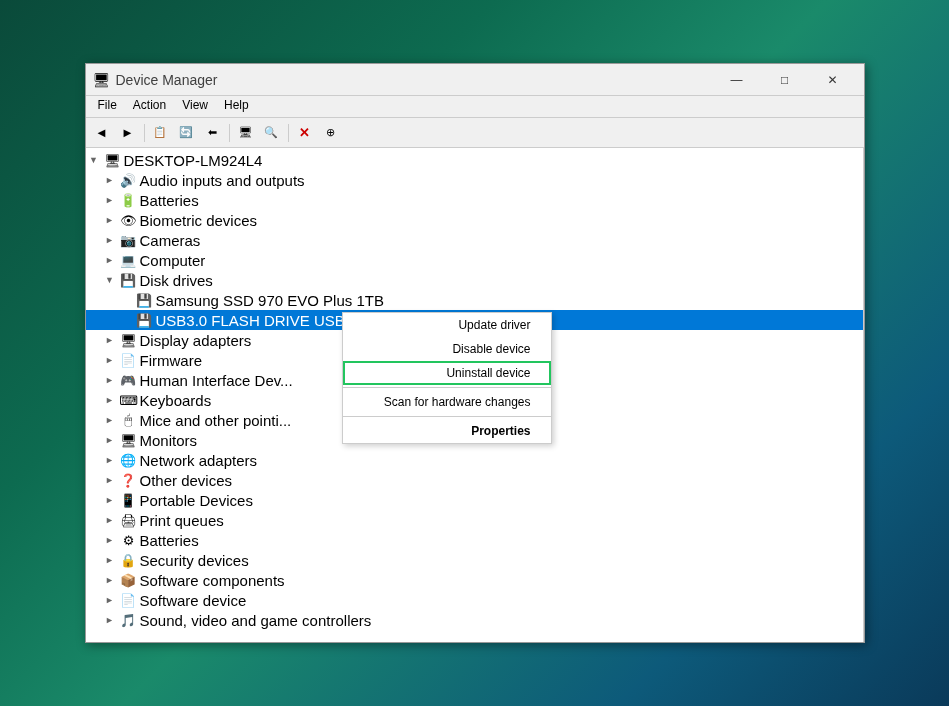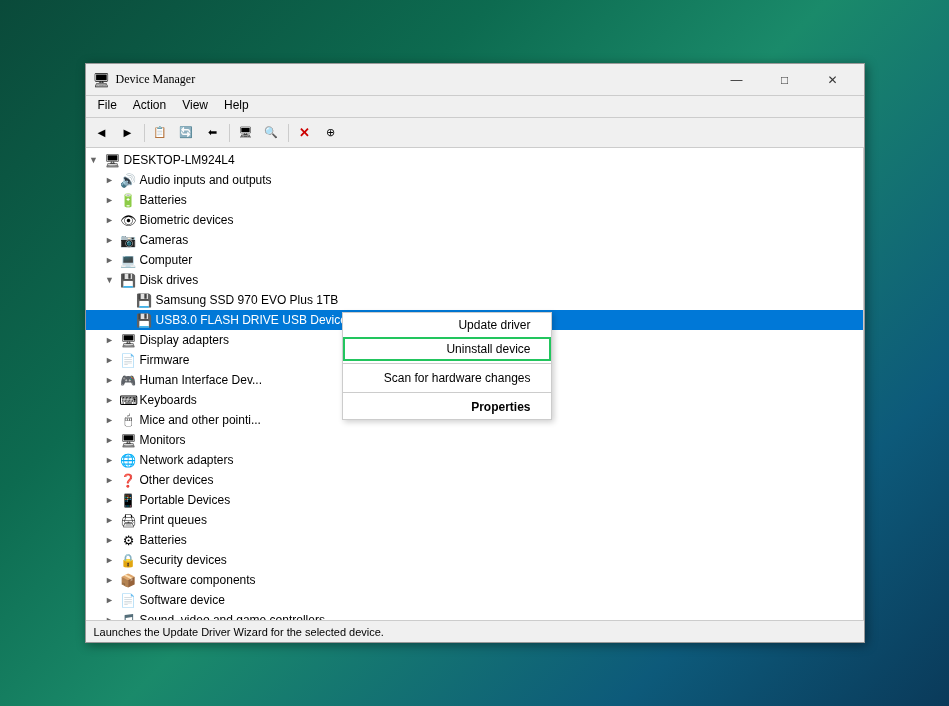--- a/index.html
+++ b/index.html
@@ -33,25 +33,24 @@
     .title-bar-icon {
       width: 16px;
       height: 16px;
       margin-right: 6px;
       display: flex;
       align-items: center;
       justify-content: center;
       font-size: 14px;
     }
     .title-text {
-      font-size: 12px;
+      font-size: 14px;
       font-weight: 400;
-      color: #000000;
+      color: #404040;
       flex: 1;
-      font-family: Liberation Serif, serif;
     }
     .window-controls {
       display: flex;
       gap: 2px;
     }
     .win-btn {
       width: 46px;
       height: 32px;
       border: none;
       background: transparent;
@@ -143,21 +142,21 @@
       width: 16px;
       height: 16px;
       margin: 0 3px;
       display: flex;
       align-items: center;
       justify-content: center;
       font-size: 13px;
       flex-shrink: 0;
     }
     .item-label {
-      font-size: 12px;
+      font-size: 15px;
       text-align: right;
     }
     .indent-1 { padding-left: 16px; }
     .indent-2 { padding-left: 32px; }
     .status-bar {
       height: 22px;
       background: #f0f0f0;
       border-top: 1px solid #ccc;
       display: flex;
       align-items: center;
@@ -375,23 +374,21 @@
         <div class="expand-icon">►</div>
         <div class="item-icon">🎵</div>
         <span class="item-label">Sound, video and game controllers</span>
       </div>
 
     </div>
   </div>
 
   <div class="context-menu">
     <div class="ctx-item">Update driver</div>
+    <div class="ctx-item">Disable device</div>
     <div class="ctx-item uninstall" style="color:#000;border:2px solid #22c55e;">Uninstall device</div>
     <div class="ctx-sep"></div>
     <div class="ctx-item">Scan for hardware changes</div>
     <div class="ctx-sep"></div>
     <div class="ctx-item bold">Properties</div>
   </div>
 
-  <div class="status-bar">
-    <span>Launches the Update Driver Wizard for the selected device.</span>
-  </div>
 </div>
 
 </body></html>

